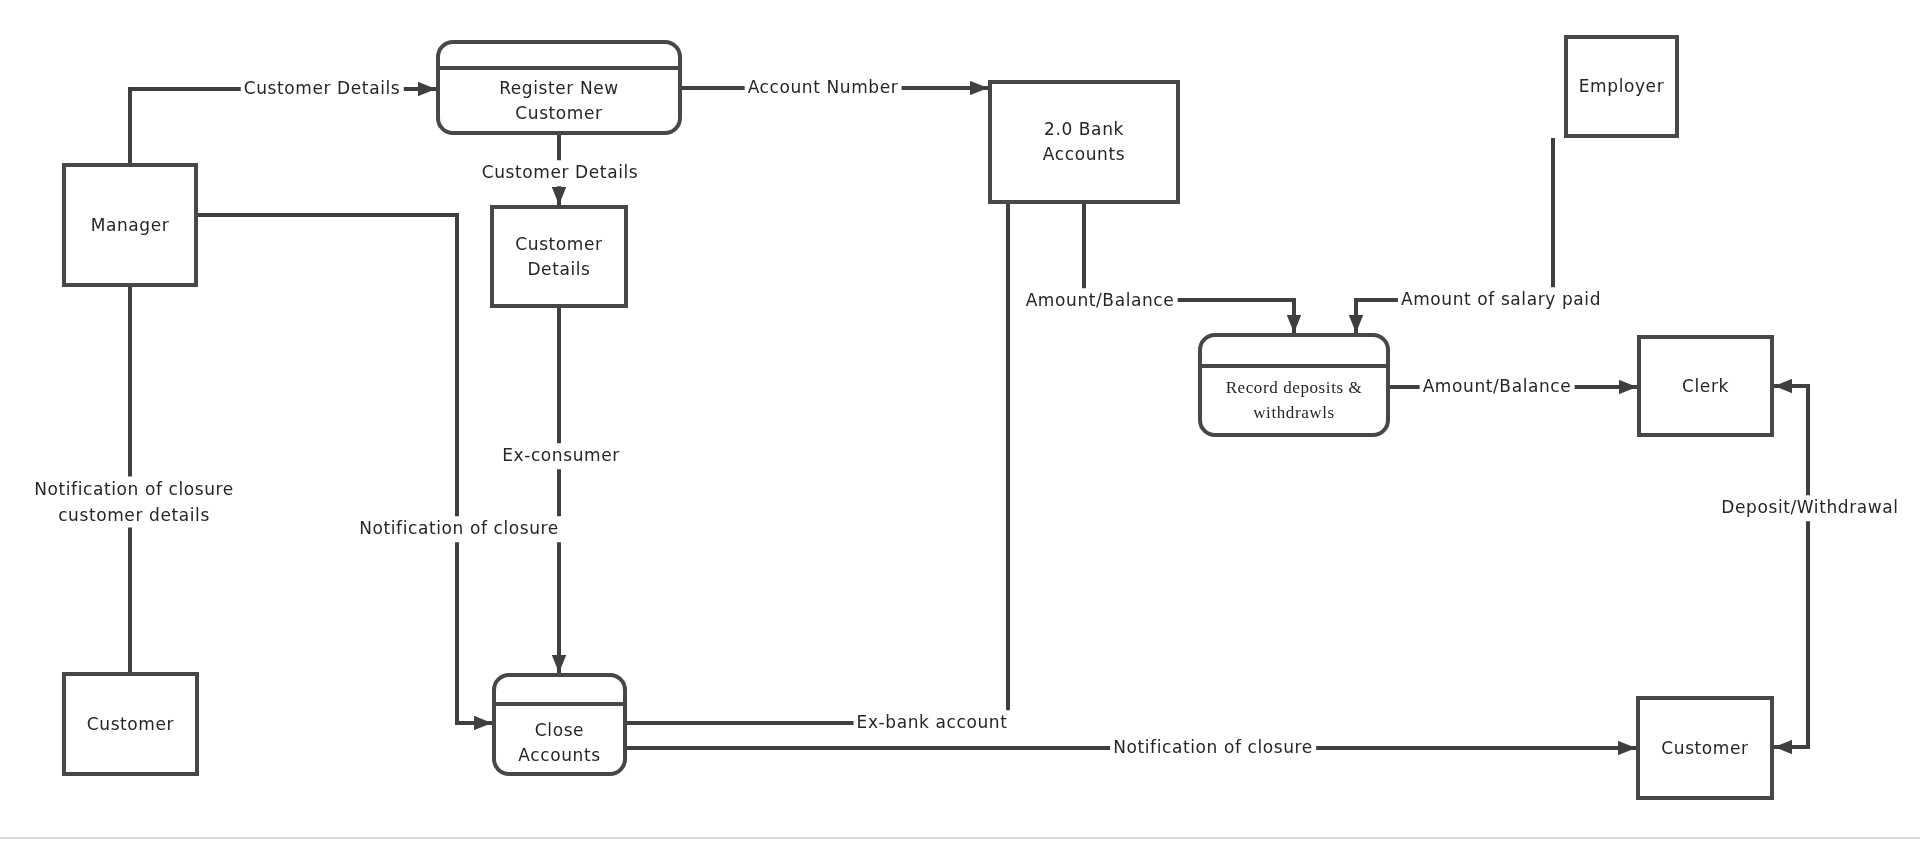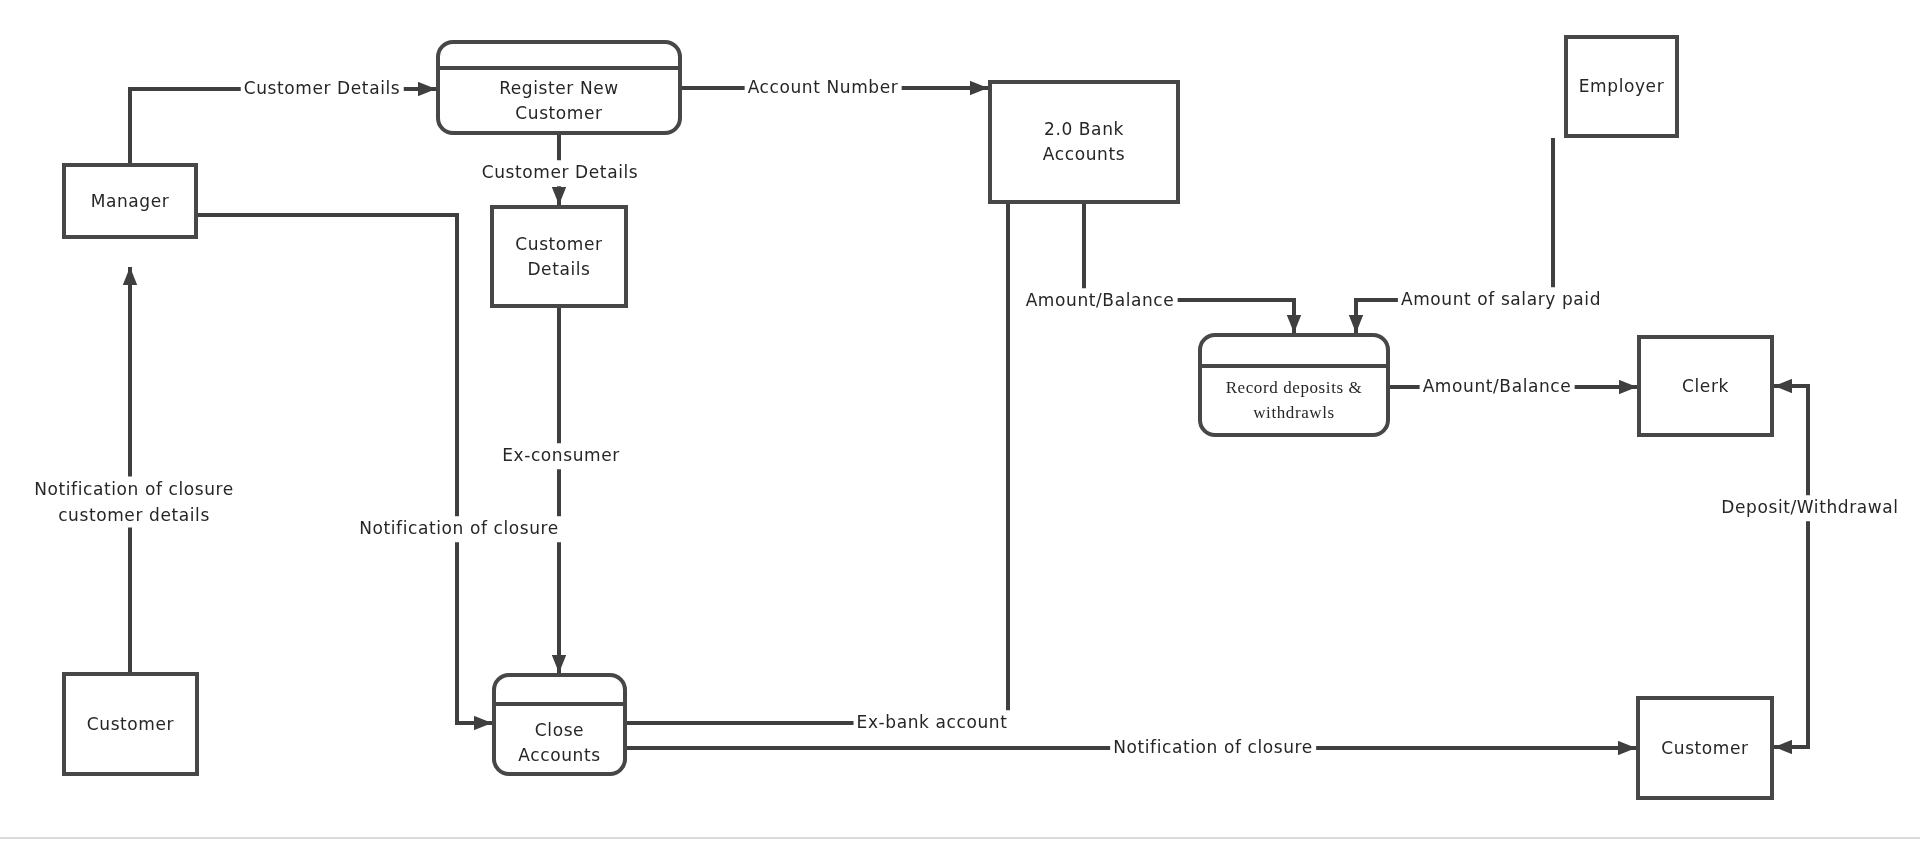--- a/index.html
+++ b/index.html
@@ -45,21 +45,21 @@
       <polyline points="627,723 1008,723 1008,138" marker-end="url(#arrow)"></polyline>
       <polyline points="627,748 1636,748" marker-end="url(#arrow)"></polyline>
       <polyline points="130,672 130,267" marker-end="url(#arrow)"></polyline>
       <polyline points="1084,138 1084,300 1294,300 1294,333" marker-end="url(#arrow)"></polyline>
       <polyline points="1553,138 1553,300 1356,300 1356,333" marker-end="url(#arrow)"></polyline>
       <polyline points="1390,387 1637,387" marker-end="url(#arrow)"></polyline>
       <polyline points="1774,386 1808,386 1808,747 1774,747" marker-start="url(#arrow)" marker-end="url(#arrow)"></polyline>
     </g>
   </svg>
 
-  <div class="node" style="left:62px; top:163px; width:136px; height:76px;">
+  <div class="node" style="left:62px; top:163px; width:136px; height:124px;">
     <span>Manager</span>
   </div>
 
   <div class="node" style="left:62px; top:672px; width:137px; height:104px;">
     <span>Customer</span>
   </div>
 
   <div class="node process" style="left:436px; top:40px; width:246px; height:95px;">
     <div class="proc-header" style="height:22px;"></div>
     <div class="proc-body">

